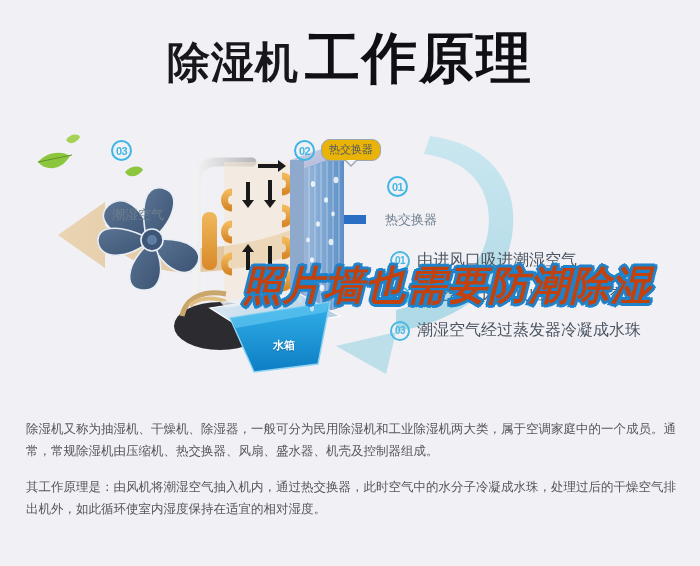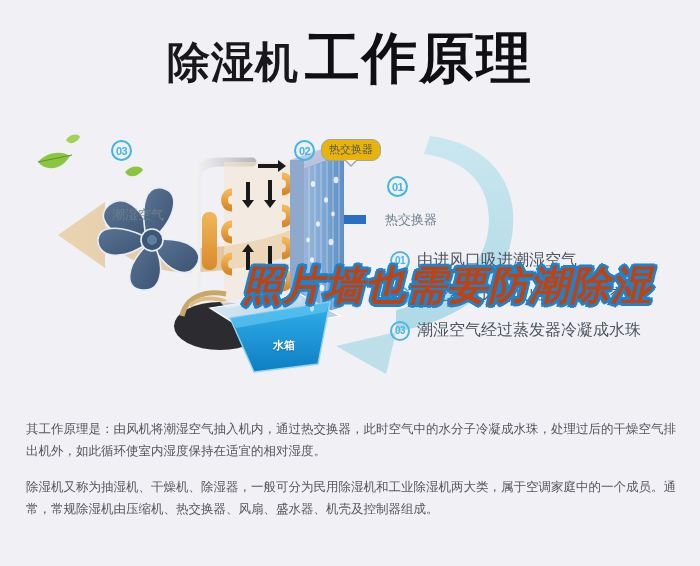--- a/index.html
+++ b/index.html
@@ -297,17 +297,17 @@
       <span class="num">03</span>
       <span class="txt">潮湿空气经过蒸发器冷凝成水珠</span>
     </div>
   </div>
 
   <div id="watermark">
     <span>照片墙也需要防潮除湿</span>
   </div>
 
   <div id="body-text">
+    <p>除湿机又称为抽湿机、干燥机、除湿器，一般可分为民用除湿机和工业除湿机两大类，属于空调家庭中的一个成员。通常，常规除湿机由压缩机、热交换器、风扇、盛水器、机壳及控制器组成。</p>
     <p>其工作原理是：由风机将潮湿空气抽入机内，通过热交换器，此时空气中的水分子冷凝成水珠，处理过后的干燥空气排出机外，如此循环使室内湿度保持在适宜的相对湿度。</p>
-    <p>除湿机又称为抽湿机、干燥机、除湿器，一般可分为民用除湿机和工业除湿机两大类，属于空调家庭中的一个成员。通常，常规除湿机由压缩机、热交换器、风扇、盛水器、机壳及控制器组成。</p>
   </div>
 
 </div>
 
 </body></html>

